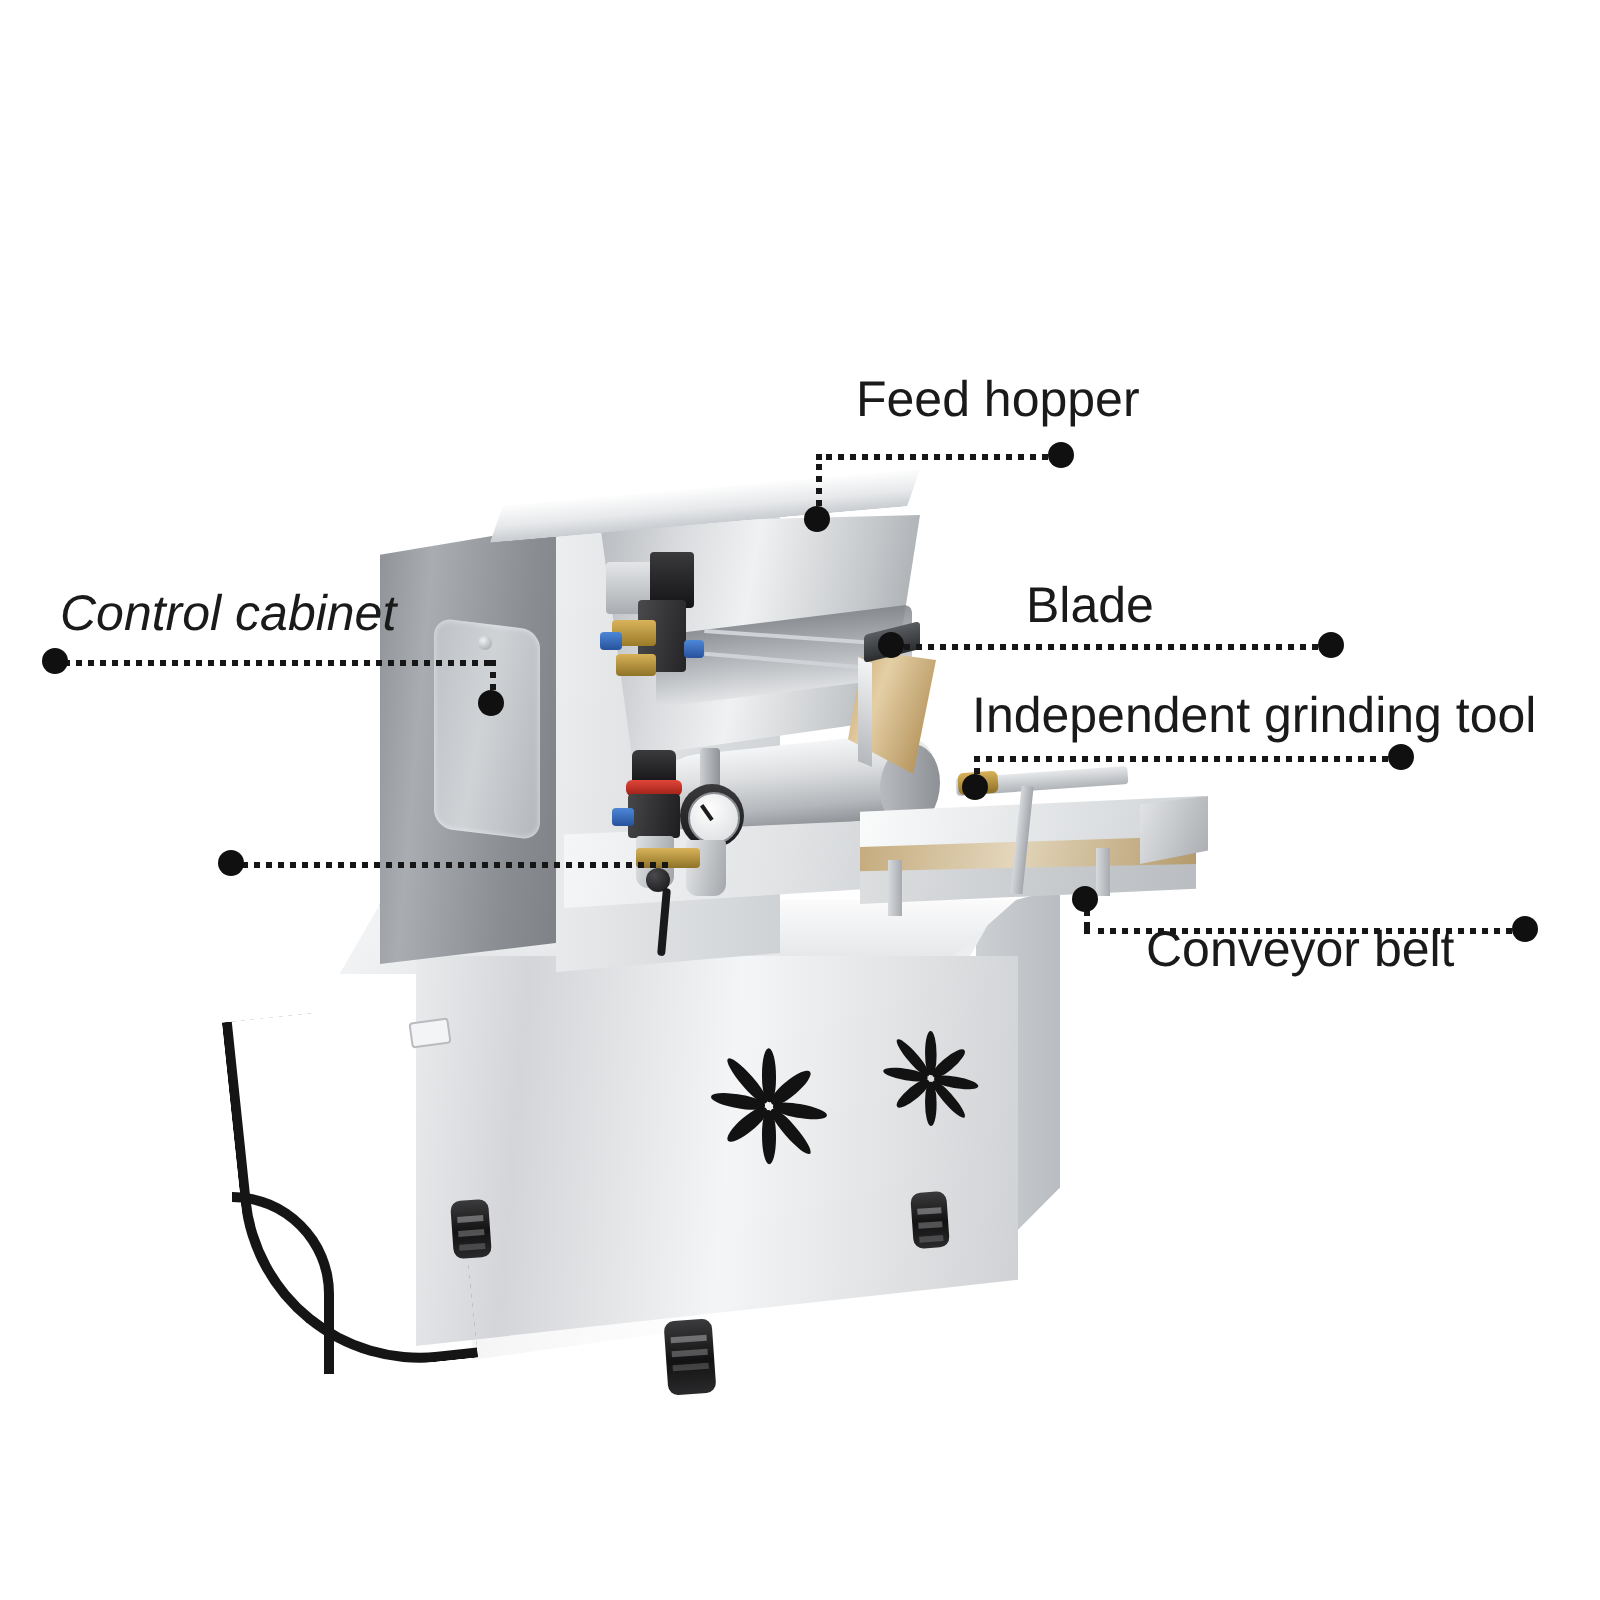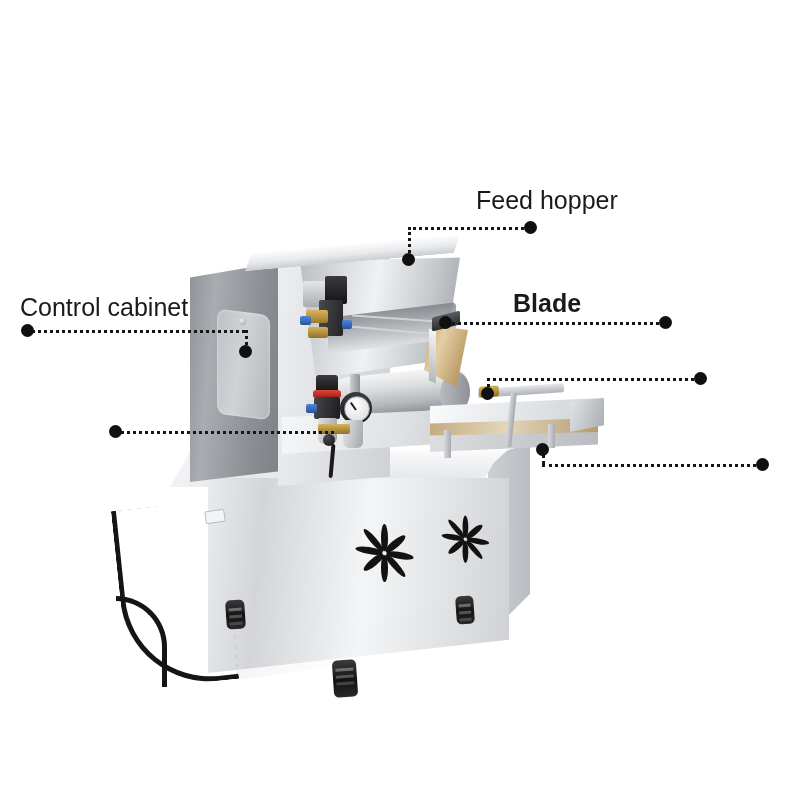--- a/index.html
+++ b/index.html
@@ -497,43 +497,45 @@
     <div class="part" id="conv-leg"></div>
     <div class="part" id="conv-leg2"></div>
     <div class="part" id="blade-plate"></div>
     <div class="part" id="blade-edge"></div>
     <div class="part" id="blade-mount"></div>
     <div class="part" id="grind-bar"></div>
     <div class="part" id="grind-brass"></div>
     <div class="part" id="grind-post"></div>
   </div>
 
-  <div class="callout-label" style="left:476px; top:188px;text-align:right;">Feed hopper</div>
+  <div class="callout-label" style="left:428px; top:188px;text-align:right;">Feed hopper</div>
   <div class="leader-h" style="left:408px; top:227px; width:122px;"></div>
   <div class="leader-v" style="left:408px; top:227px; height:32px;"></div>
   <div class="leader-dot" style="left:408px; top:259px;"></div>
   <div class="leader-dot" style="left:530px; top:227px;"></div>
 
-  <div class="callout-label" style="left:20px; top:295px;">Control cabinet</div>
+  <div class="callout-label" style="left:30px; top:295px;font-style:italic;">Control cabinet</div>
   <div class="leader-h" style="left:27px; top:330px; width:218px;"></div>
   <div class="leader-v" style="left:245px; top:330px; height:21px;"></div>
   <div class="leader-dot" style="left:27px; top:330px;"></div>
   <div class="leader-dot" style="left:245px; top:351px;"></div>
 
-  <div class="callout-label" style="left:513px; top:291px;font-weight:bold;">Blade</div>
+  <div class="callout-label" style="left:513px; top:291px;">Blade</div>
   <div class="leader-h" style="left:445px; top:322px; width:220px;"></div>
   <div class="leader-dot" style="left:445px; top:322px;"></div>
   <div class="leader-dot" style="left:665px; top:322px;"></div>
 
+  <div class="callout-label" style="left:486px; top:346px;">Independent grinding tool</div>
   <div class="leader-h" style="left:487px; top:378px; width:213px;"></div>
   <div class="leader-v" style="left:487px; top:378px; height:15px;"></div>
   <div class="leader-dot" style="left:487px; top:393px;"></div>
   <div class="leader-dot" style="left:700px; top:378px;"></div>
 
   <div class="leader-h" style="left:115px; top:431px; width:219px;"></div>
   <div class="leader-dot" style="left:115px; top:431px;"></div>
 
+  <div class="callout-label" style="left:573px; top:463px;">Conveyor belt</div>
   <div class="leader-h" style="left:542px; top:464px; width:220px;"></div>
   <div class="leader-v" style="left:542px; top:449px; height:15px;"></div>
   <div class="leader-dot" style="left:542px; top:449px;"></div>
   <div class="leader-dot" style="left:762px; top:464px;"></div>
 
 </div>
 
 </body></html>

